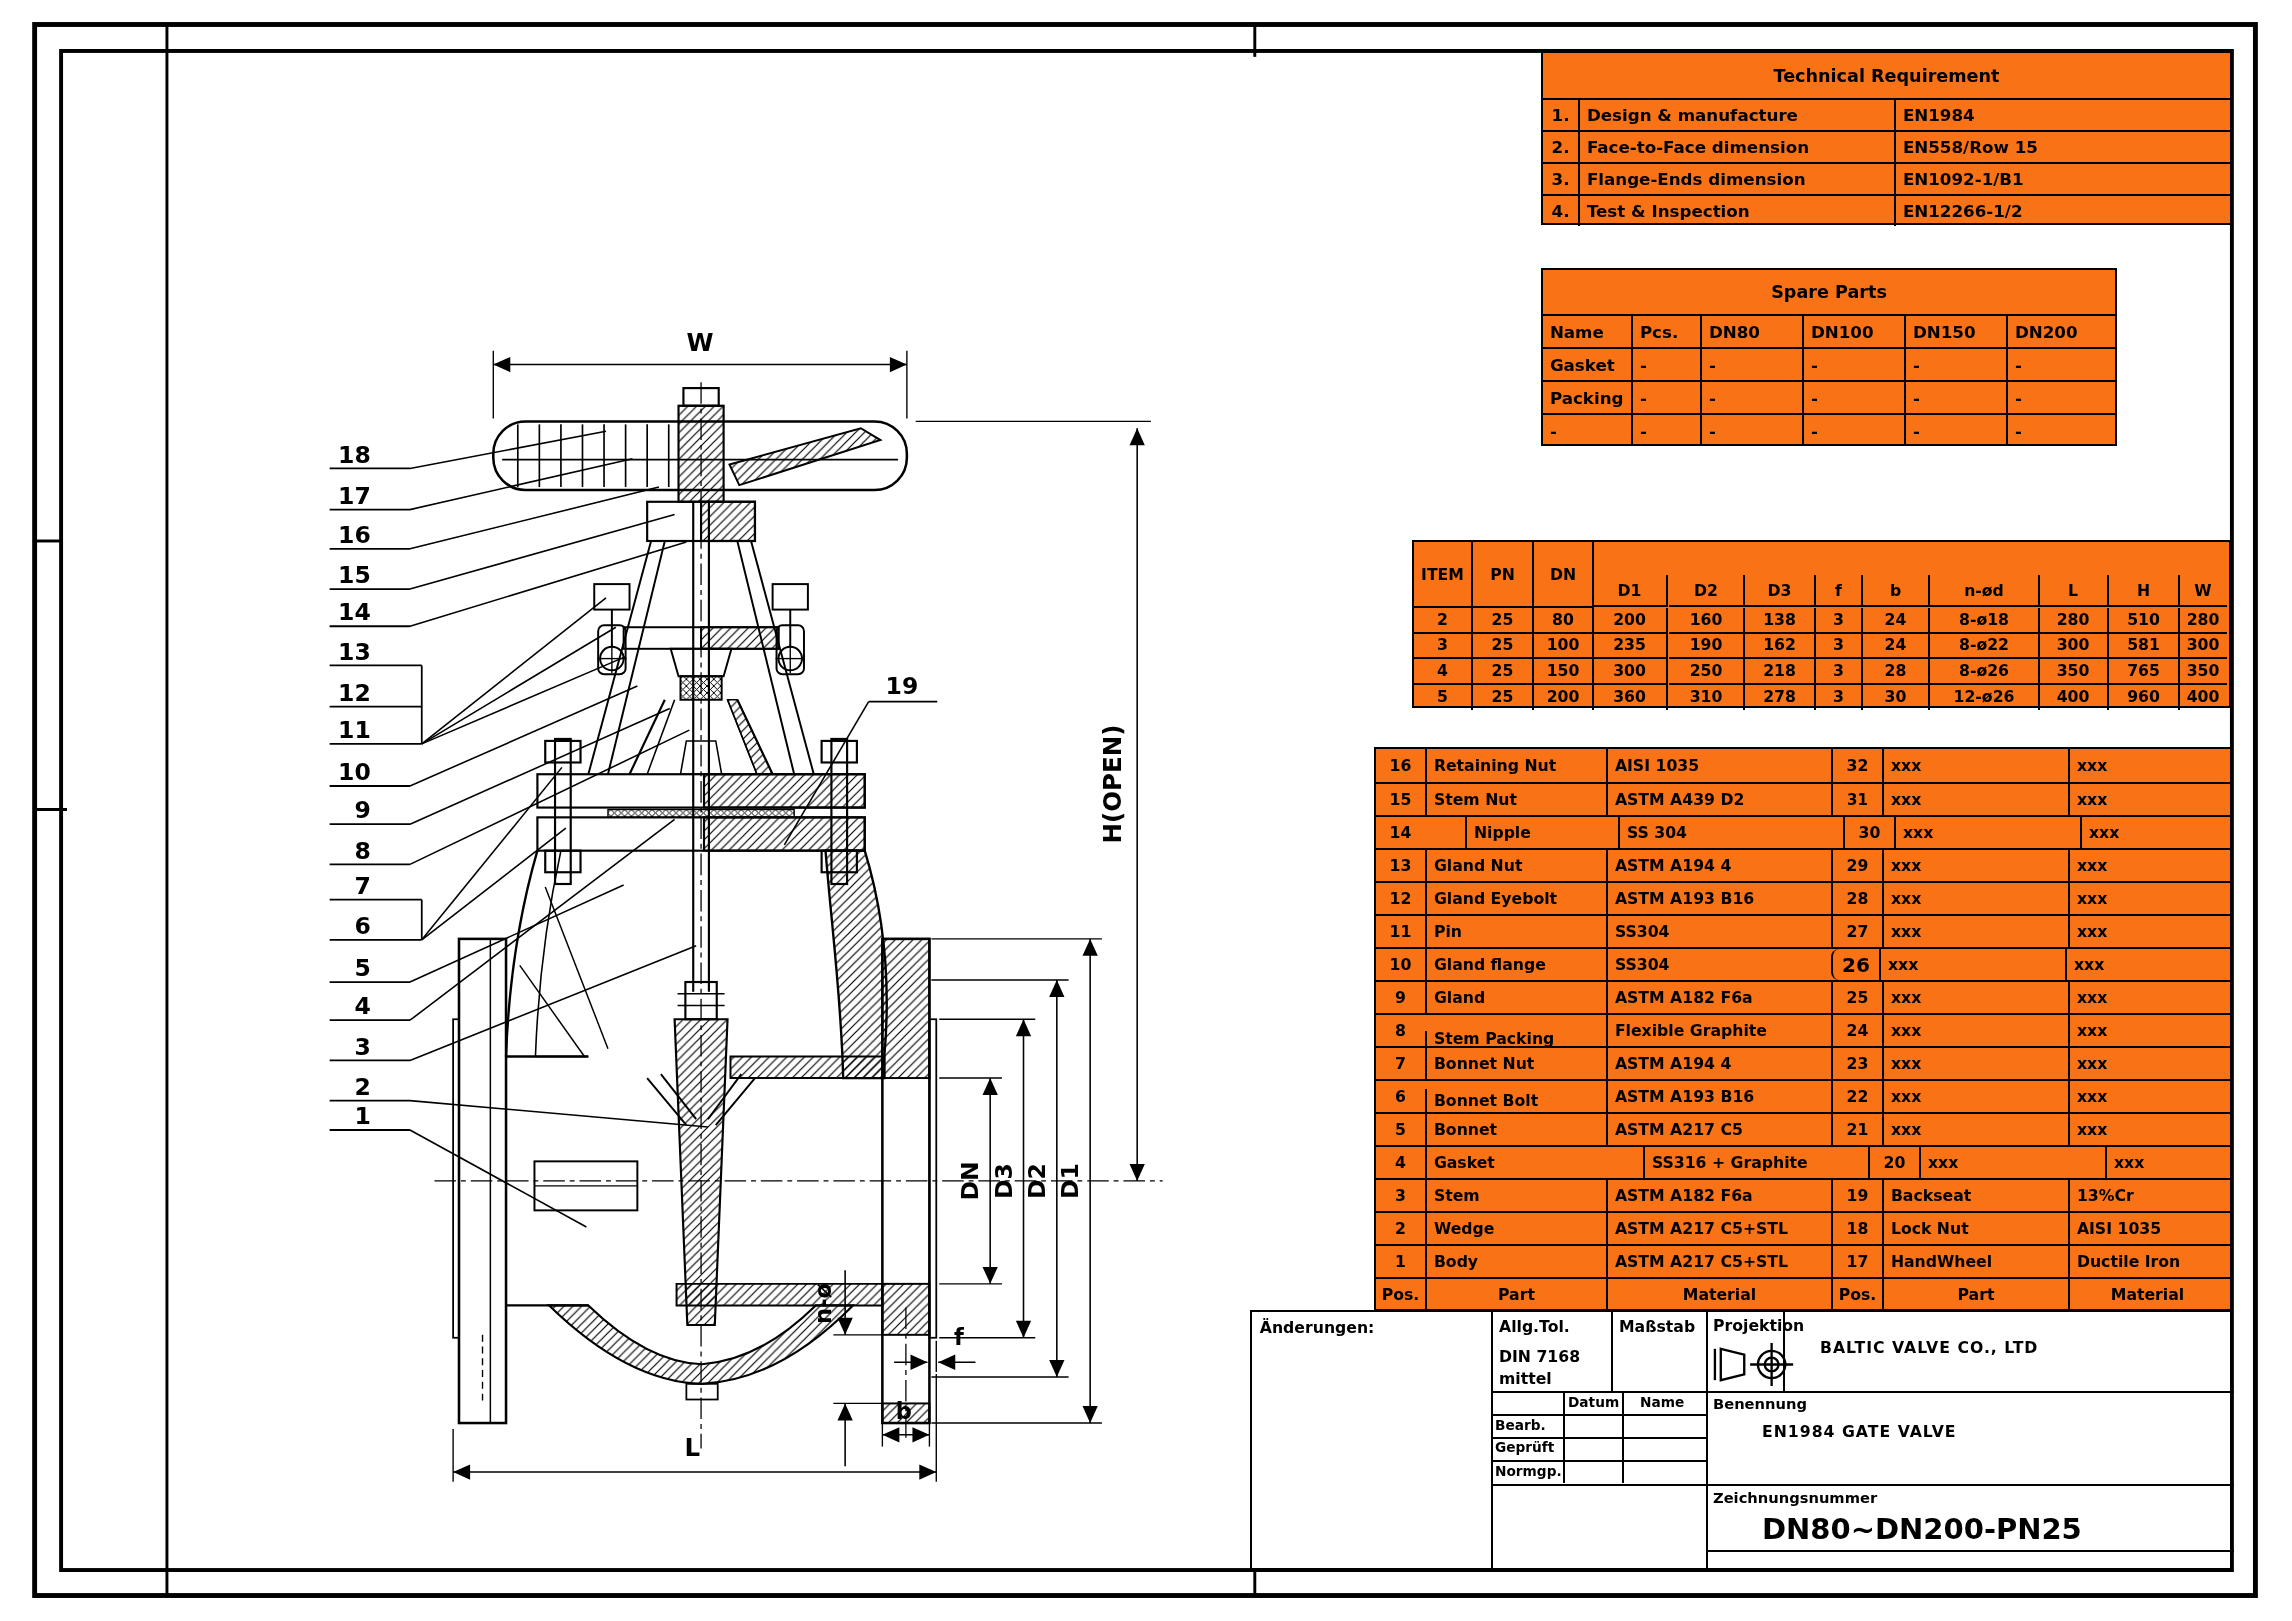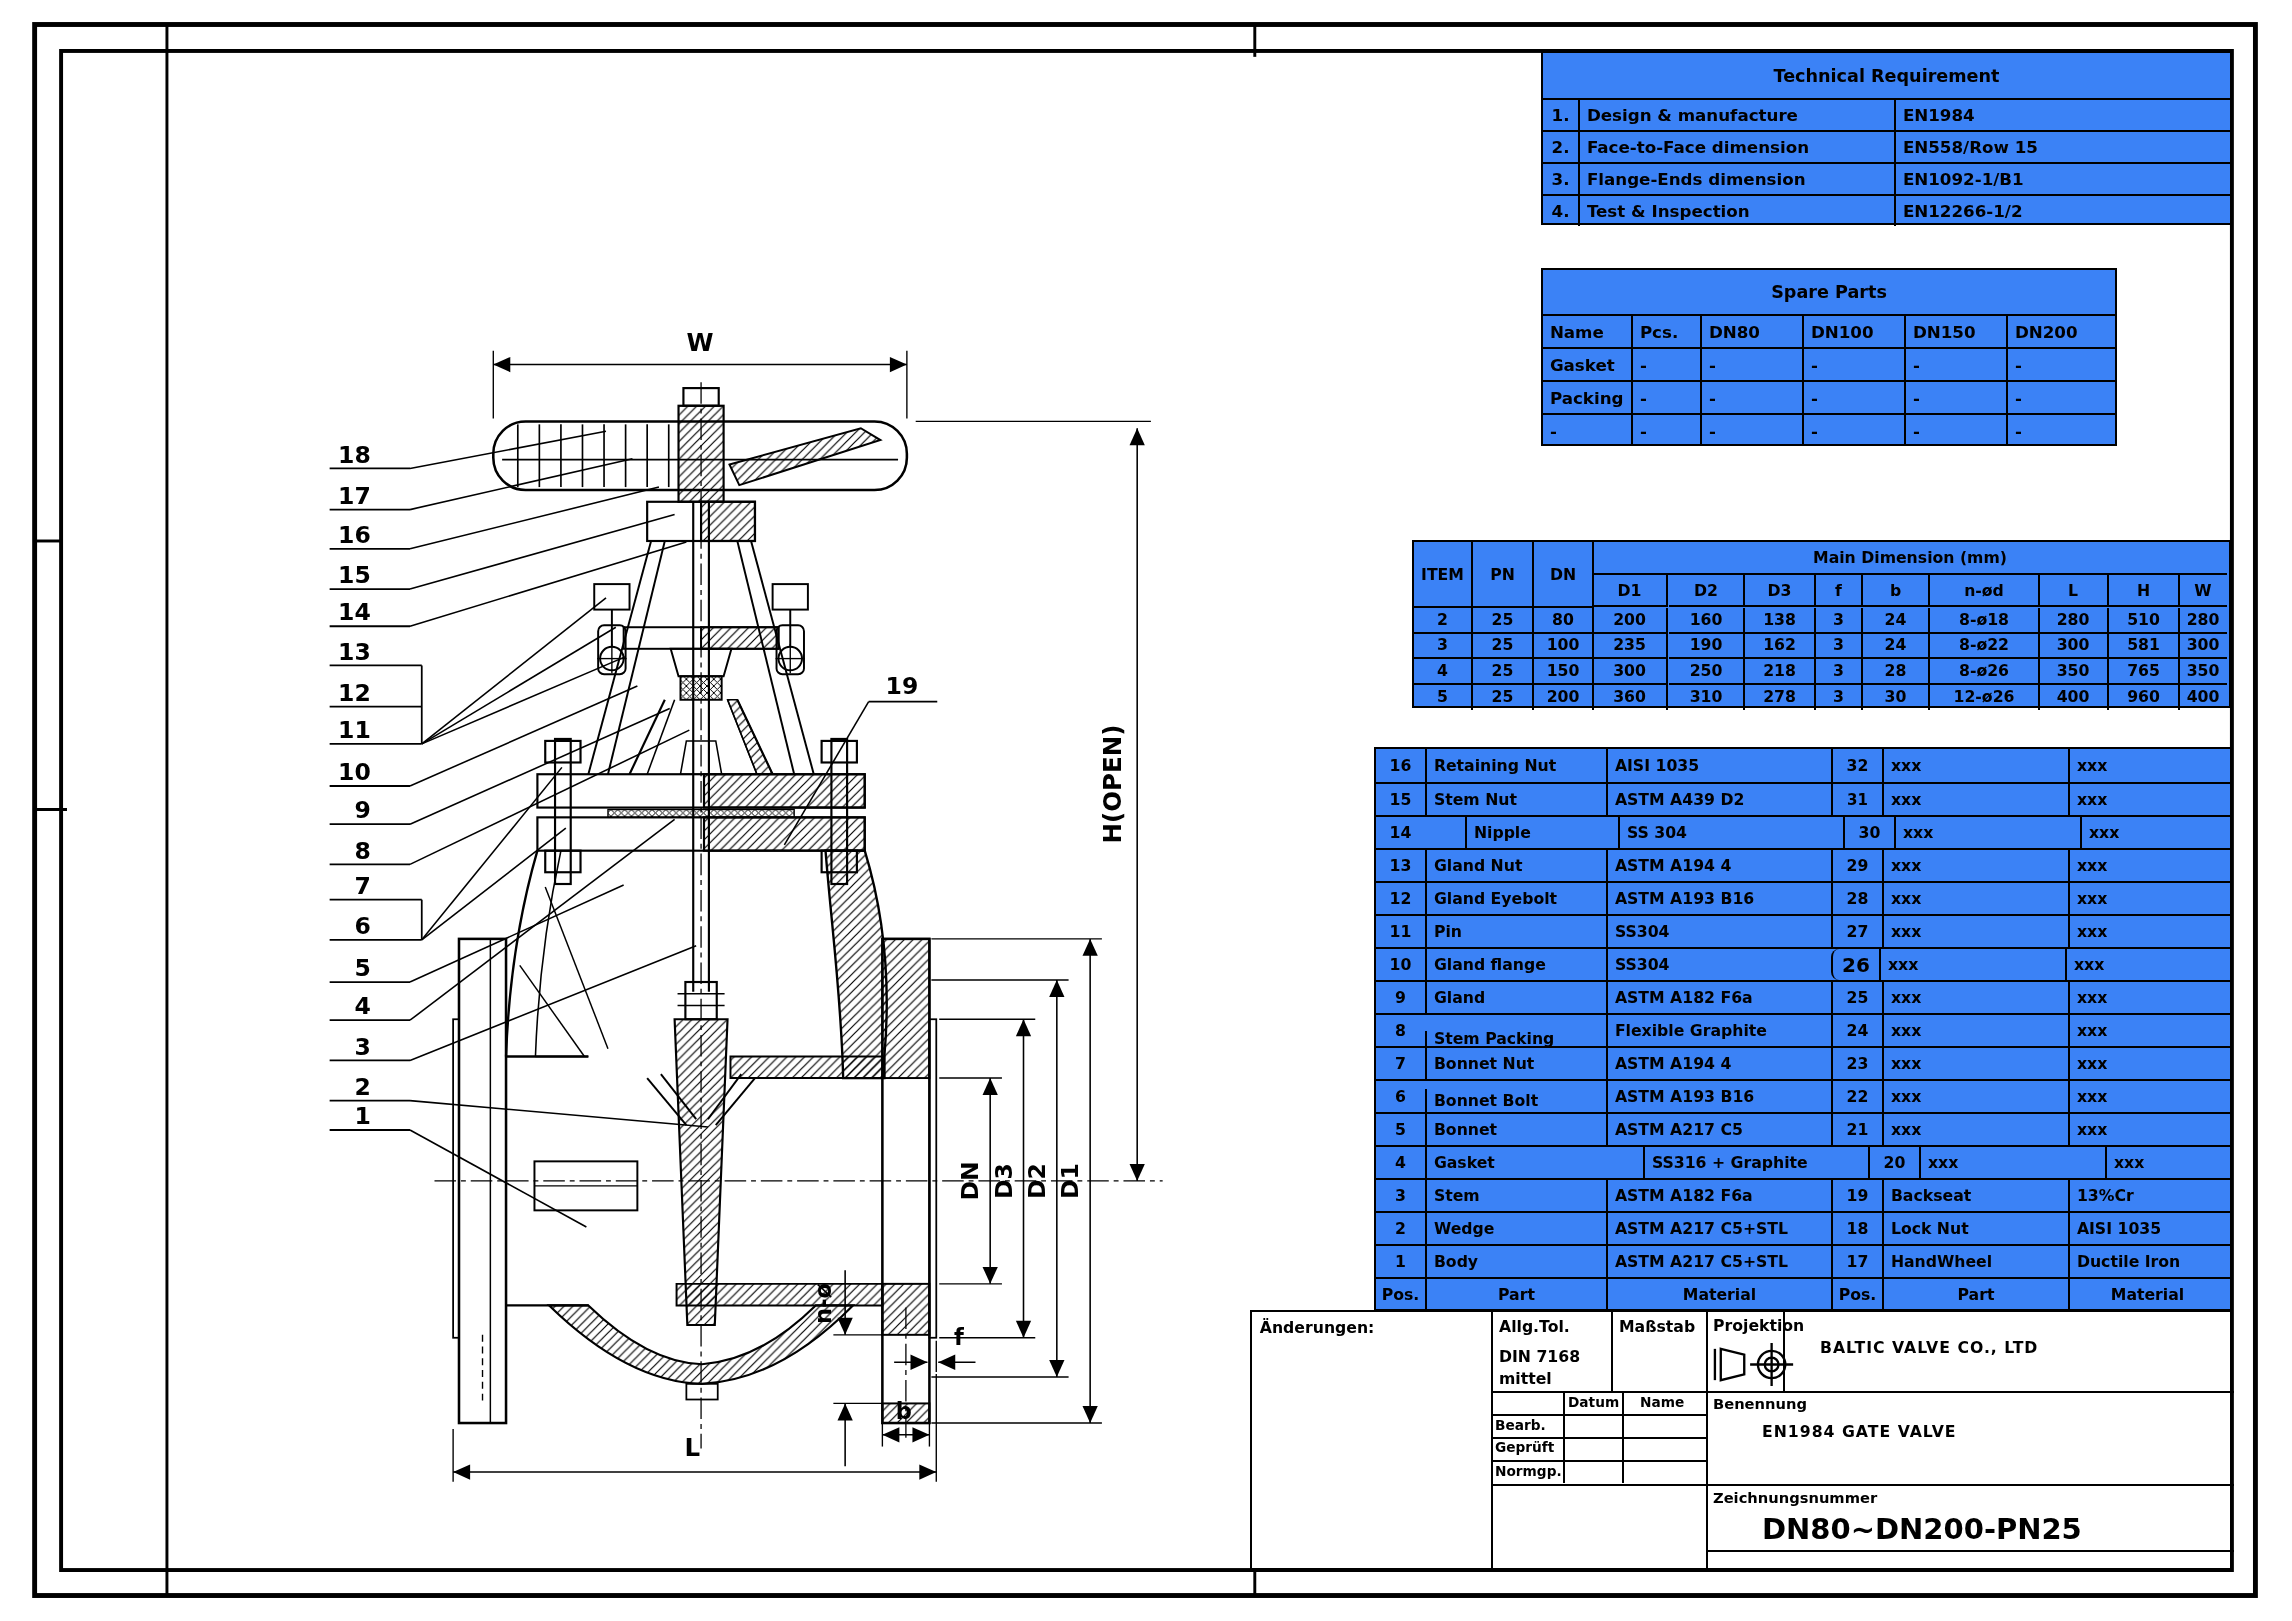--- a/index.html
+++ b/index.html
@@ -1,21 +1,21 @@
 <!DOCTYPE html>
 <html><head>
 <meta charset="utf-8">
 <style>
   html,body{margin:0;padding:0;background:#e8e8e8;}
   #sheet{position:relative;width:2293px;height:1621px;background:#ffffff;overflow:hidden;
          font-family:"DejaVu Sans","Liberation Sans",sans-serif;color:#000;}
   svg text{font-family:"DejaVu Sans","Liberation Sans",sans-serif;}
   .abs{position:absolute;}
   
-  .tbl{position:absolute;border:2.9px solid #000;box-sizing:border-box;background:#3b82f6;}
+  .tbl{position:absolute;border:2.9px solid #000;box-sizing:border-box;background:#f97316;}
   .trow{display:flex;border-top:2px solid #000;box-sizing:border-box;}
   .trow.first{border-top:none;}
   .tcell{box-sizing:border-box;font-weight:700;font-size:16.7px;display:flex;align-items:center;
          overflow:hidden;white-space:nowrap;}
   .tcell + .tcell{border-left:2px solid #000;}
   .ctr{justify-content:center;}
   .lft{padding-left:6.9px;}
   
   .mdc{position:absolute;box-sizing:border-box;font-weight:700;font-size:15.7px;
        display:flex;align-items:center;justify-content:center;white-space:nowrap;overflow:hidden;}
@@ -376,21 +376,20 @@
         <div class="tcell lft" style="width: 102px; flex: 0 0 auto;">-</div>
         <div class="tcell lft" style="width: 102px; flex: 0 0 auto;">-</div>
         <div class="tcell lft" style="width: 102px; flex: 0 0 auto;">-</div>
       </div>
     </div>
 
 <div id="md-table" class="tbl" style="left:1412px;top:540px;width:819px;height:168px;">
       <div class="mdc bR bB" style="left: 0px; top: 0px; width: 59px; height: 66px;">ITEM</div>
       <div class="mdc bR bB" style="left: 59px; top: 0px; width: 61px; height: 66px;">PN</div>
       <div class="mdc bR bB" style="left: 120px; top: 0px; width: 60px; height: 66px;">DN</div>
-      <div class="mdc bB" style="left: 179px; top: 0px; width: 634px; height: 33px;">Main Dimension (mm)</div>
       <div class="mdc bR bB" style="left: 179px; top: 33px; width: 75px; height: 32px;">D1</div>
       <div class="mdc bR bB" style="left: 255px; top: 33px; width: 76px; height: 32px;">D2</div>
       <div class="mdc bR bB" style="left: 331px; top: 33px; width: 71px; height: 32px;">D3</div>
       <div class="mdc bR bB" style="left: 402px; top: 33px; width: 47px; height: 32px;">f</div>
       <div class="mdc bR bB" style="left: 449px; top: 33px; width: 67px; height: 32px;">b</div>
       <div class="mdc bR bB" style="left: 516px; top: 33px; width: 110px; height: 32px;">n-ød</div>
       <div class="mdc bR bB" style="left: 625px; top: 33px; width: 70px; height: 32px;">L</div>
       <div class="mdc bR bB" style="left: 695px; top: 33px; width: 71px; height: 32px;">H</div>
       <div class="mdc bB" style="left: 765px; top: 33px; width: 48px; height: 32px;">W</div>
       <div class="mdc bR bB" style="left: 0px; top: 66px; width: 59px; height: 25.5px;">2</div>

